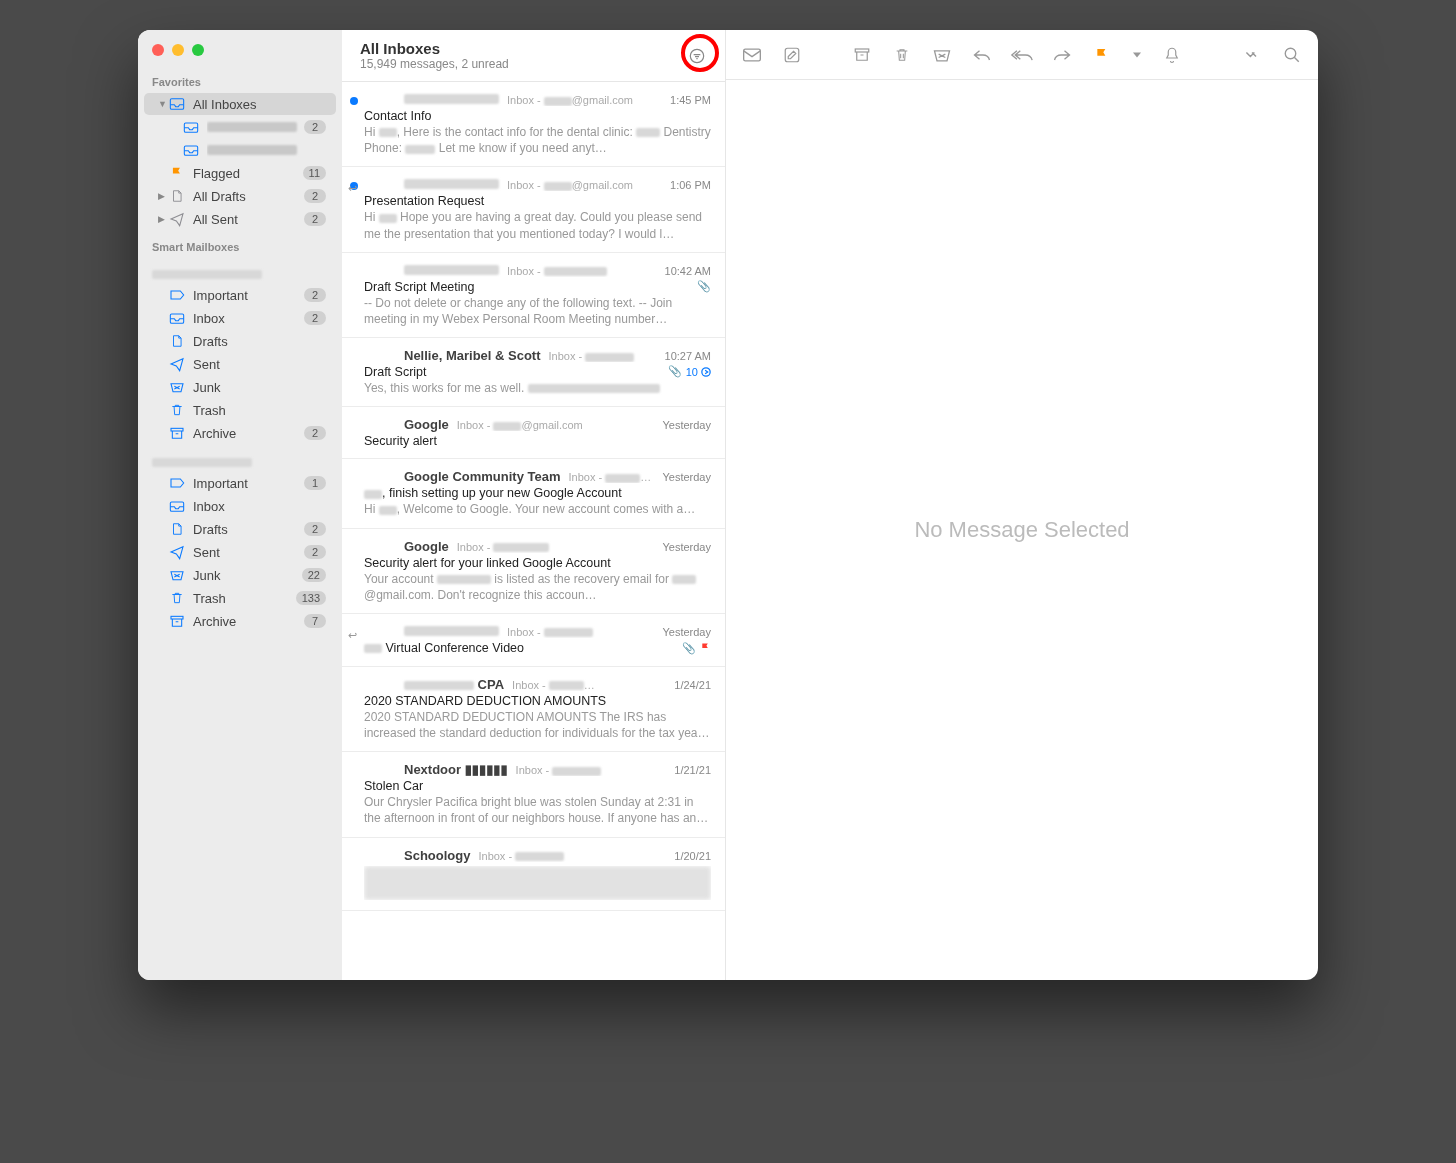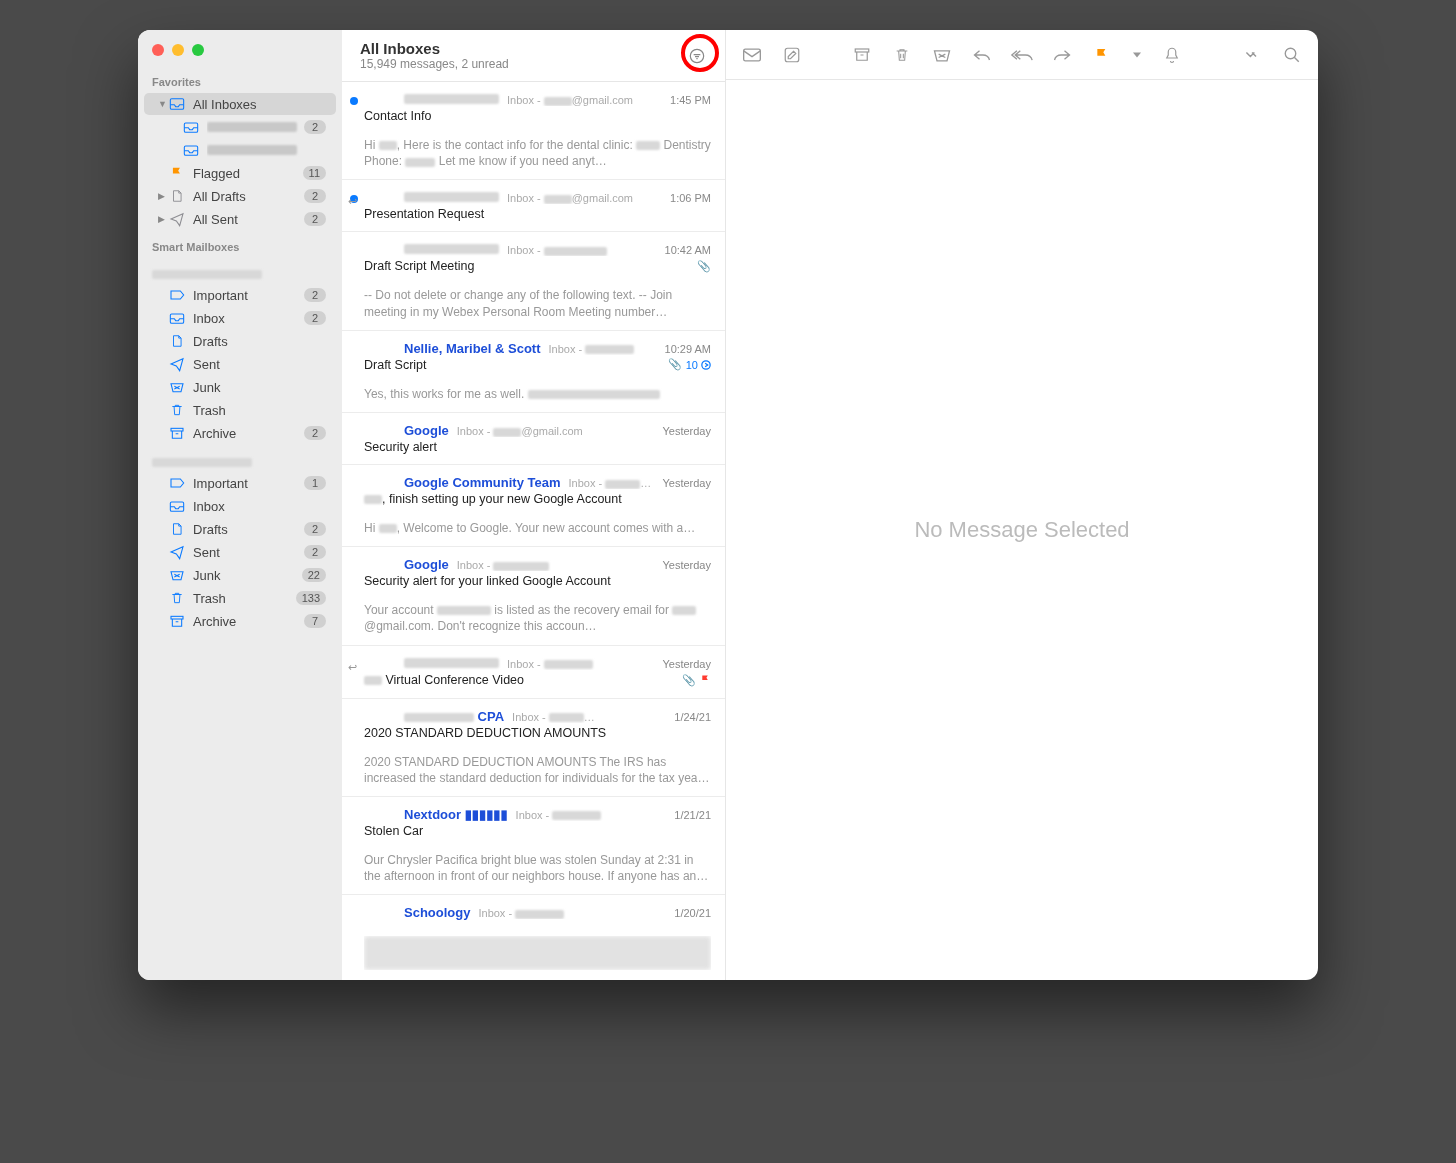--- a/index.html
+++ b/index.html
@@ -109,31 +109,31 @@
     cursor:default;
   }
   .msg .unread-dot {
     width:8px; height:8px; background:#0a7aff; border-radius:50%;
     position:absolute; left:8px; top:15px;
   }
   .msg .reply-arrow {
     position:absolute; left:6px; top:15px; color:#999; font-size:11px;
   }
   .msg-row1 { display:flex; align-items:baseline; gap:8px;padding-left:40px; }
-  .msg-sender { font-weight:600; font-size:13px; color:#1d4ed8; }
+  .msg-sender { font-weight:600; font-size:13px; color:#404040; }
   .msg-sender.redacted { color:transparent; }
   .msg-sender.redacted::before {
     content:""; display:inline-block; background:#d8d8d8; height:10px; width:95px; border-radius:2px; filter:blur(1px);
   }
   .msg-mailbox { color:#aaa; font-size:11px; flex:1; white-space:nowrap; overflow:hidden; text-overflow:ellipsis;}
   .redact-span { display:inline-block; background:#d8d8d8; height:9px; border-radius:2px; filter:blur(1px); vertical-align:middle;}
   .msg-date { color:#888; font-size:11px; white-space:nowrap; }
-  .msg-subject { color:#222; font-size:12.5px; margin-top:2px; display:flex; align-items:center; gap:5px;}
+  .msg-subject { color:#222; font-size:12.5px; margin-top:2px; display:flex; align-items:flex-start; gap:5px;}
   .msg-subject .right-icons { margin-left:auto; display:flex; align-items:center; gap:4px; color:#aaa; font-size:11px;}
-  .msg-preview { color:#999; font-size:12px; line-height:1.35; margin-top:14px;
+  .msg-preview { color:#999; font-size:12px; line-height:1.35; margin-top:1px;
     display:-webkit-box; -webkit-line-clamp:2; -webkit-box-orient:vertical; overflow:hidden; }
   .msg-preview.redacted-lines::after {
     content:""; display:block; background:#e2e2e2; height:34px; border-radius:3px; filter:blur(2px);
   }
   .thread-badge { color:#0a7aff; font-size:11px; display:inline-flex; align-items:center; gap:3px;}
   .flag-icon { color:#ff3b30; }
   .clip-icon { color:#bbb; }
   
   .preview-pane {
     flex:1; display:flex; flex-direction:column;
@@ -410,40 +410,41 @@
           <span class="unread-dot"></span>
           <span class="reply-arrow">↩</span>
           <div class="msg-row1">
             <span class="msg-sender redacted"></span>
             <span class="msg-mailbox">Inbox - <span class="redact-span" style="width:28px"></span>@gmail.com</span>
             <span class="msg-date">1:06 PM</span>
           </div>
           <div class="msg-subject">
             <span>Presentation Request</span>
           </div>
+          <div class="msg-preview">Hi <span class="redact-span" style="width:18px"></span> Hope you are having a great day. Could you please send me the presentation that you mentioned today? I would l…</div>
         </div>
         <div class="msg">
           <div class="msg-row1">
             <span class="msg-sender redacted"></span>
             <span class="msg-mailbox">Inbox - <span class="redact-span" style="width:63px"></span></span>
             <span class="msg-date">10:42 AM</span>
           </div>
           <div class="msg-subject">
             <span>Draft Script Meeting</span>
             <span class="right-icons">
               <span class="clip-icon">📎</span>
             </span>
           </div>
           <div class="msg-preview">-- Do not delete or change any of the following text. -- Join meeting in my Webex Personal Room Meeting number (access…</div>
         </div>
         <div class="msg">
           <div class="msg-row1">
             <span class="msg-sender">Nellie, Maribel &amp; Scott</span>
             <span class="msg-mailbox">Inbox - <span class="redact-span" style="width:49px"></span></span>
-            <span class="msg-date">10:29 AM</span>
+            <span class="msg-date">10:27 AM</span>
           </div>
           <div class="msg-subject">
             <span>Draft Script</span>
             <span class="right-icons">
               <span class="clip-icon">📎</span>
               <span class="thread-badge">10 <svg width="10" height="10" viewBox="0 0 12 12" fill="none" stroke="currentColor" stroke-width="1.5">
                   <circle cx="6" cy="6" r="5"></circle>
                   <path d="M5 4l3 2-3 2"></path>
                 </svg></span>
             </span>

